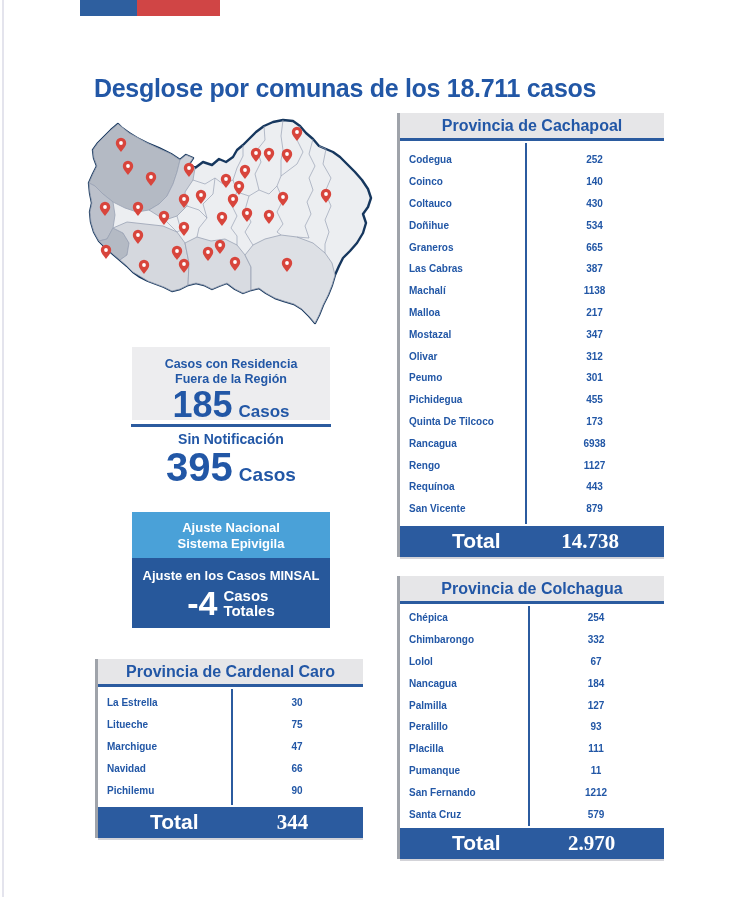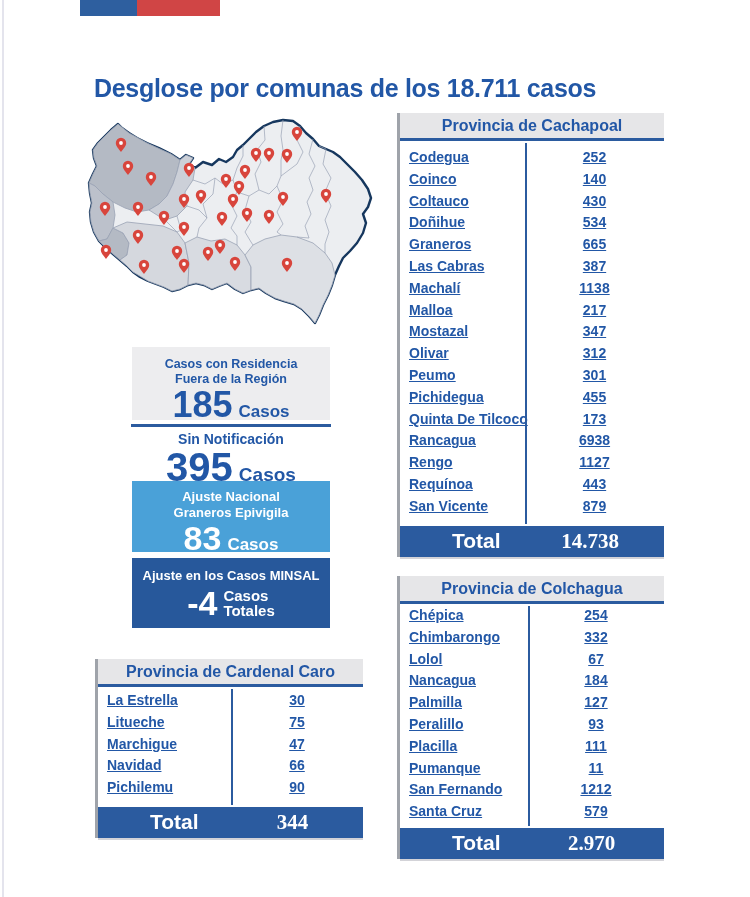--- a/index.html
+++ b/index.html
@@ -31,37 +31,37 @@
   .ibox .ilabel{font-size:12.5px;line-height:15px;}
   .ivalue{display:flex;justify-content:center;align-items:baseline;gap:6px;margin-top:2px;}
   .ivalue .big{font-size:36px;line-height:32px;}
   .ivalue .unit{font-size:17px;}
   #box-residence{top:347px;height:73px;background:var(--boxgray);padding-top:10px;}
   .hdivider{position:absolute;left:131px;top:424px;width:200px;height:3px;background:var(--brand);}
   #box-notification{top:432px;height:53px;}
   #box-notification .ilabel{font-size:14px;}
   #box-notification .big{font-size:40px;line-height:36px;}
   #box-notification .unit{font-size:19px;}
-  #box-epivigila{top:481px;height:71px;background:var(--lightblue);color:#fff;padding-top:8px;}
+  #box-epivigila{top:512px;height:71px;background:var(--lightblue);color:#fff;padding-top:8px;}
   #box-epivigila .ilabel{font-size:13px;line-height:16px;}
   #box-epivigila .big{font-size:34px;line-height:30px;}
   #box-minsal{top:558px;height:70px;background:var(--darkblue);color:#fff;padding-top:10px;}
   #box-minsal .ilabel{font-size:13px;}
   #box-minsal .ivalue{margin-top:5px;align-items:center;}
   #box-minsal .big{font-size:34px;line-height:30px;}
   .unit2{display:flex;flex-direction:column;text-align:left;font-size:15px;line-height:15px;}
 
   
   .table{position:absolute;border-left:3px solid #9fa3aa;}
   .thead{height:25px;background:var(--headgray);border-bottom:3px solid var(--brand);
          display:flex;align-items:center;justify-content:center;
          font-size:16px;color:var(--blue);}
   .tbody{position:relative;}
   .tbody::after{content:"";position:absolute;left:var(--namew);top:2px;bottom:2px;width:2px;background:var(--brand);}
-  .trow{height:21.8px;display:flex;align-items:flex-start;font-size:14px;color:var(--blue);text-decoration:underline;}
+  .trow{height:21.8px;display:flex;align-items:center;font-size:10px;color:var(--blue);}
   .tname{width:var(--namew);box-sizing:border-box;padding-left:9px;white-space:nowrap;}
   .tval{flex:1;text-align:center;}
   .tfoot{height:31px;background:var(--brand);color:#fff;position:relative;
          display:flex;align-items:center;font-size:21px;box-shadow:0 2px 0 #d3d3d8;padding-left:43px;}
   .tfoot .tlabel{padding-left:9px;}
   .tfoot .tvalue{position:absolute;left:var(--namew);right:9px;text-align:center;font-family:Liberation Serif, serif;}
   #t-cachapoal{left:397px;top:113px;width:264px;--namew:125px;}
   #t-cachapoal .tbody{padding:8px 0 6px;}
   #t-colchagua{left:397px;top:576px;width:264px;--namew:128px;}
   #t-colchagua .tbody{padding:3px 0 3px;}
@@ -169,21 +169,21 @@
     <div class="ilabel">Sin Notificación</div>
     <div class="ivalue">
       <span class="big">395</span>
       <span class="unit">Casos</span>
     </div>
   </div>
 
   <div class="ibox" id="box-epivigila">
     <div class="ilabel">
       <div>Ajuste Nacional</div>
-      <div>Graneros Epivigila</div>
+      <div>Sistema Epivigila</div>
     </div>
     <div class="ivalue">
       <span class="big">83</span>
       <span class="unit">Casos</span>
     </div>
   </div>
 
   <div class="ibox" id="box-minsal">
     <div class="ilabel">Ajuste en los Casos MINSAL</div>
     <div class="ivalue">

